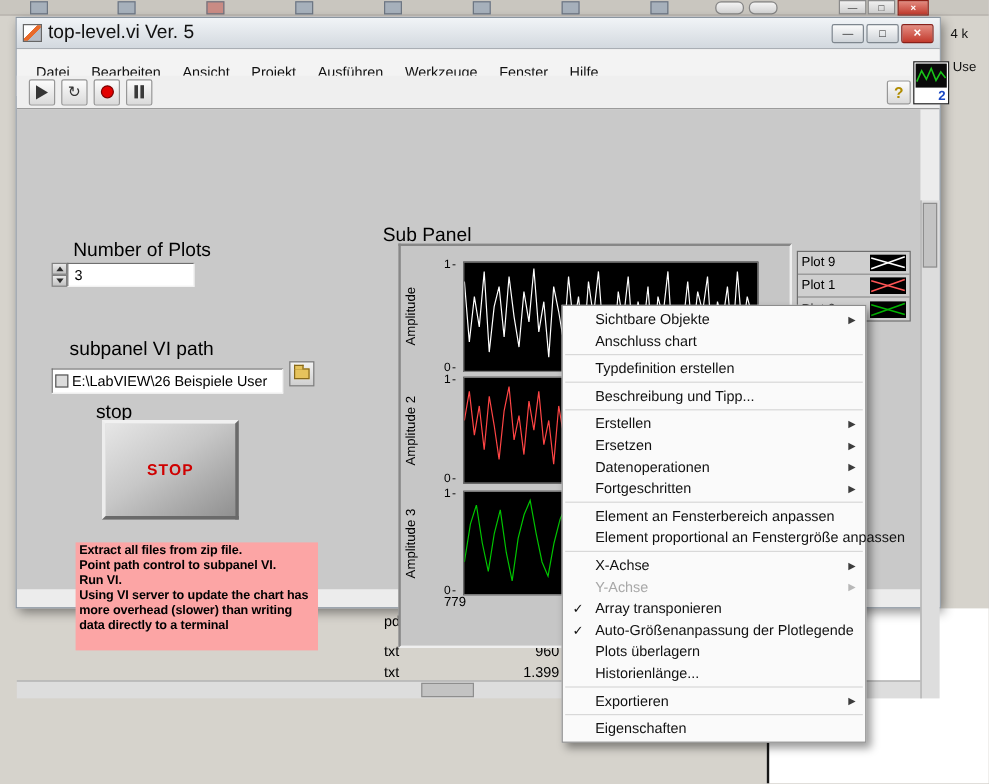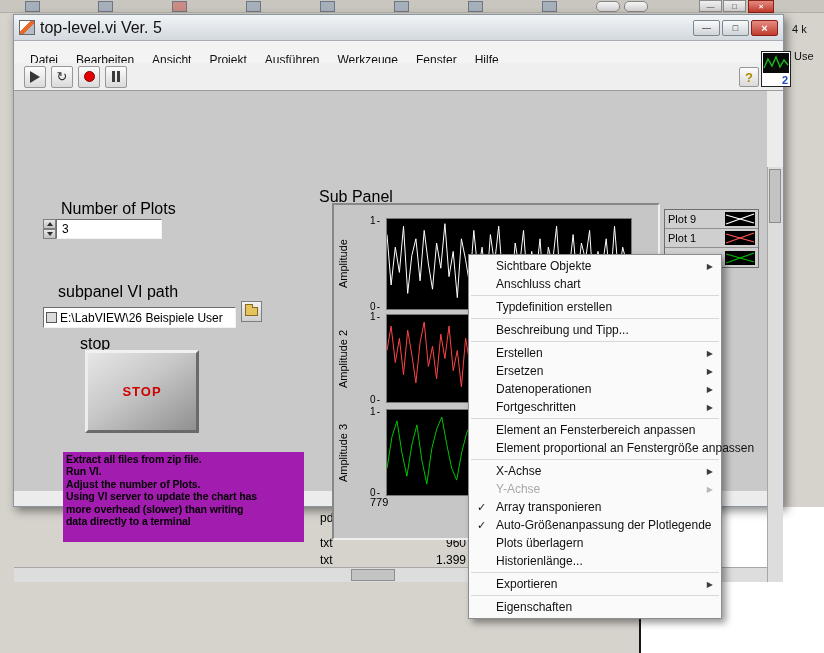--- a/index.html
+++ b/index.html
@@ -56,21 +56,21 @@
   #plots-box{position:absolute;left:42px;top:128px;width:106px;height:20px;background:#fff;border:1px solid #6f6f6f;border-bottom-color:#f2f2f2;border-right-color:#f2f2f2;font-size:12px;color:#000;display:flex;align-items:center;padding-left:5px;}
   #path-box{position:absolute;left:29px;top:216px;width:193px;height:21px;background:#fff;border:1px solid #6f6f6f;border-bottom-color:#f2f2f2;border-right-color:#f2f2f2;font-size:12px;color:#000;display:flex;align-items:center;gap:3px;padding-left:2px;white-space:nowrap;overflow:hidden;}
   .path-glyph{width:11px;height:11px;background:#dcdcdc;border:1px solid #555;flex:0 0 auto;}
   #browse-btn{position:absolute;left:227px;top:210px;width:21px;height:21px;background:linear-gradient(#f3f3f3,#cfcfcf);border:1px solid #7d7d7d;display:flex;align-items:center;justify-content:center;}
   .folder{width:13px;height:9px;background:#e6c35c;border:1px solid #87691c;position:relative;}
   .folder::before{content:"";position:absolute;left:-1px;top:-4px;width:6px;height:3px;background:#e6c35c;border:1px solid #87691c;border-bottom:none;}
   #stop-btn{position:absolute;left:71px;top:259px;width:114px;height:83px;
             background:linear-gradient(145deg,#e6e6e6 0%,#c7c7c7 45%,#909090 100%);
             border-top:3px solid #f1f1f1;border-left:3px solid #ededed;border-right:3px solid #6a6a6a;border-bottom:3px solid #6a6a6a;
             color:#cf0000;font-weight:bold;font-size:13px;display:flex;align-items:center;justify-content:center;letter-spacing:1px;}
-  #note{position:absolute;left:49px;top:361px;width:241px;height:90px;background:#a21caf;color:#000;padding:1px 3px;overflow:hidden;}
+  #note{position:absolute;left:49px;top:361px;width:202px;height:90px;background:#fca5a5;color:#000;padding:1px 3px;overflow:hidden;}
   .note-line{font-size:10.5px;font-weight:bold;line-height:12.4px;white-space:nowrap;letter-spacing:-0.1px;}
 
   
   #subpanel{position:absolute;left:318px;top:112px;width:328px;height:337px;background:#c6c6c6;
             border-top:2px solid #878787;border-left:2px solid #878787;border-bottom:2px solid #efefef;border-right:2px solid #efefef;}
   .chart-ylabel{position:absolute;left:1px;width:16px;display:flex;align-items:center;justify-content:center;
                 writing-mode:vertical-rl;transform:rotate(180deg);font-size:11px;color:#000;}
   .chart-tick{position:absolute;left:24px;width:22px;text-align:right;font-size:10px;color:#000;}
   .chart-tick::after{content:"-";margin-left:1px;}
   .chart-plot{position:absolute;left:52px;width:246px;background:#000;border:1px solid #787878;}
@@ -222,22 +222,22 @@
       </div>
       <div id="browse-btn">
           <span class="folder"></span>
         </div>
 
       <div class="fp-label" style="left:66px;top:244px">stop</div>
       <div id="stop-btn">STOP</div>
 
       <div id="note">
           <div class="note-line">Extract all files from zip file.</div>
+          <div class="note-line">Point path control to subpanel VI.</div>
           <div class="note-line">Run VI.</div>
-          <div class="note-line">Adjust the number of Plots.</div>
           <div class="note-line">Using VI server to update the chart has</div>
           <div class="note-line">more overhead (slower) than writing</div>
           <div class="note-line">data directly to a terminal</div>
         </div>
 
       <div class="fp-label" style="left:305px;top:97px">Sub Panel</div>
       <div id="subpanel">
         <div id="x-axis-value">779</div>
       <div class="chart-ylabel" style="top: 13px; height: 92px;">Amplitude</div>
           <div class="chart-tick" style="top: 10px;">1</div>

